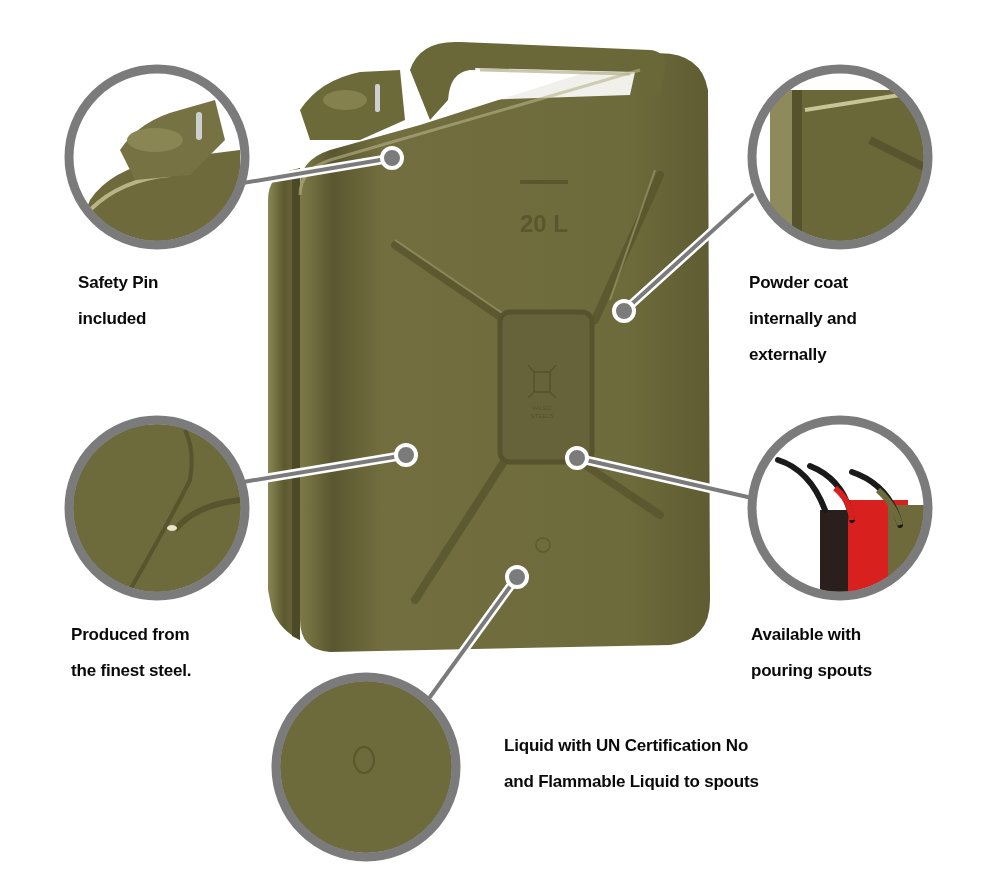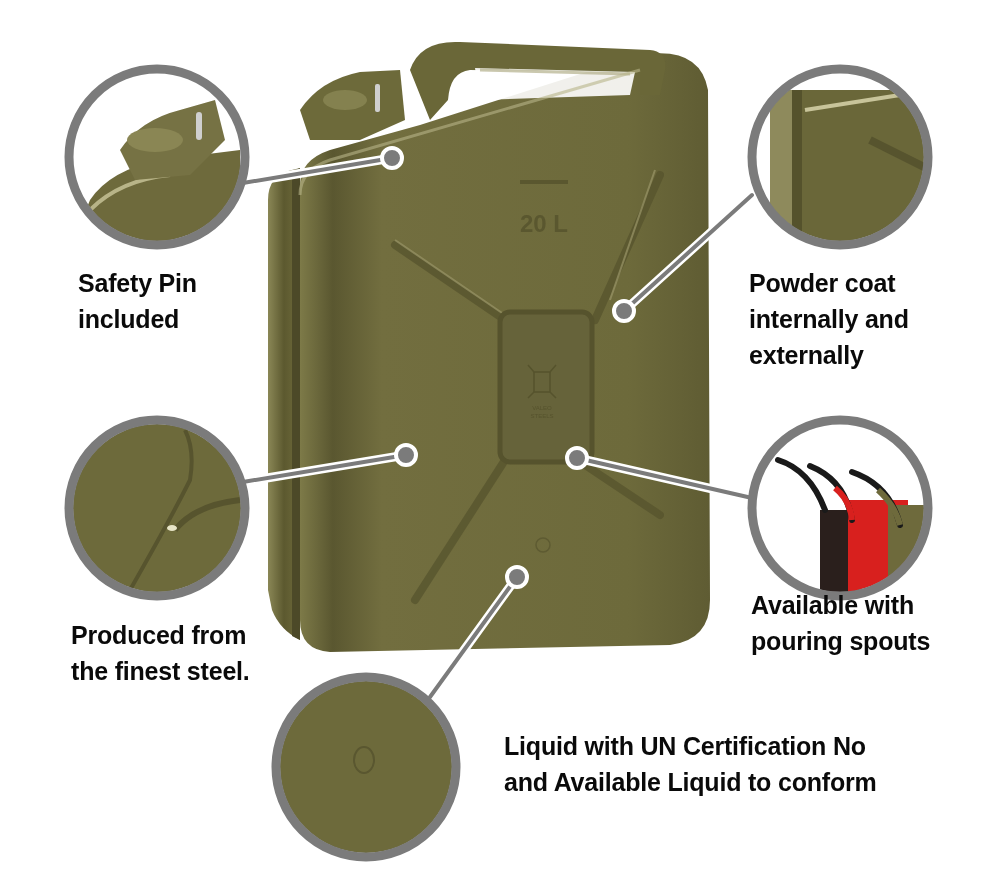--- a/index.html
+++ b/index.html
@@ -1,20 +1,20 @@
 <!DOCTYPE html>
 <html><head>
 <meta charset="utf-8">
 <style>
   html, body { margin:0; padding:0; background:#ffffff; }
   body { width:1000px; height:879px; position:relative; overflow:hidden;
          font-family:"Liberation Sans", sans-serif; }
   .stage { position:absolute; left:0; top:0; width:1000px; height:879px; }
   .label { position:absolute; font-weight:bold; color:#0a0a0a;
-           font-size:25px; line-height:36px; letter-spacing:-0.2px; }
+           font-size:17px; line-height:36px; letter-spacing:-0.2px; }
   .label span { display:block; white-space:nowrap; }
   svg { position:absolute; left:0; top:0; }
 </style>
 </head>
 <body>
 
 <div class="stage">
 
 <svg width="1000" height="879" viewBox="0 0 1000 879">
   <defs>
@@ -175,23 +175,23 @@
   <span>Produced from</span>
   <span>the finest steel.</span>
 </div>
 
 <div class="label" style="left:749px; top:265px;">
   <span>Powder coat</span>
   <span>internally and</span>
   <span>externally</span>
 </div>
 
-<div class="label" style="left:751px; top:587px;">
+<div class="label" style="left:751px; top:617px;">
   <span>Available with</span>
   <span>pouring spouts</span>
 </div>
 
 <div class="label" style="left:504px; top:728px;">
   <span>Liquid with UN Certification No</span>
-  <span>and Available Liquid to conform</span>
+  <span>and Flammable Liquid to spouts</span>
 </div>
 
 </div>
 
 </body></html>

